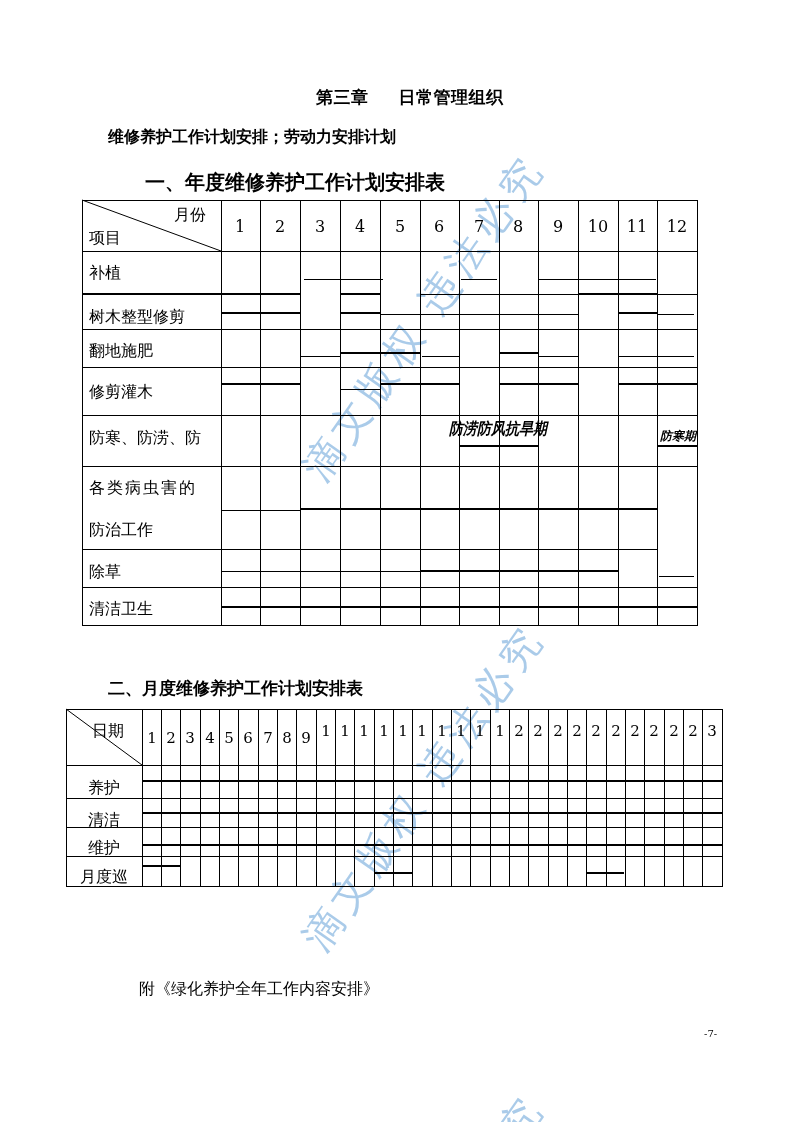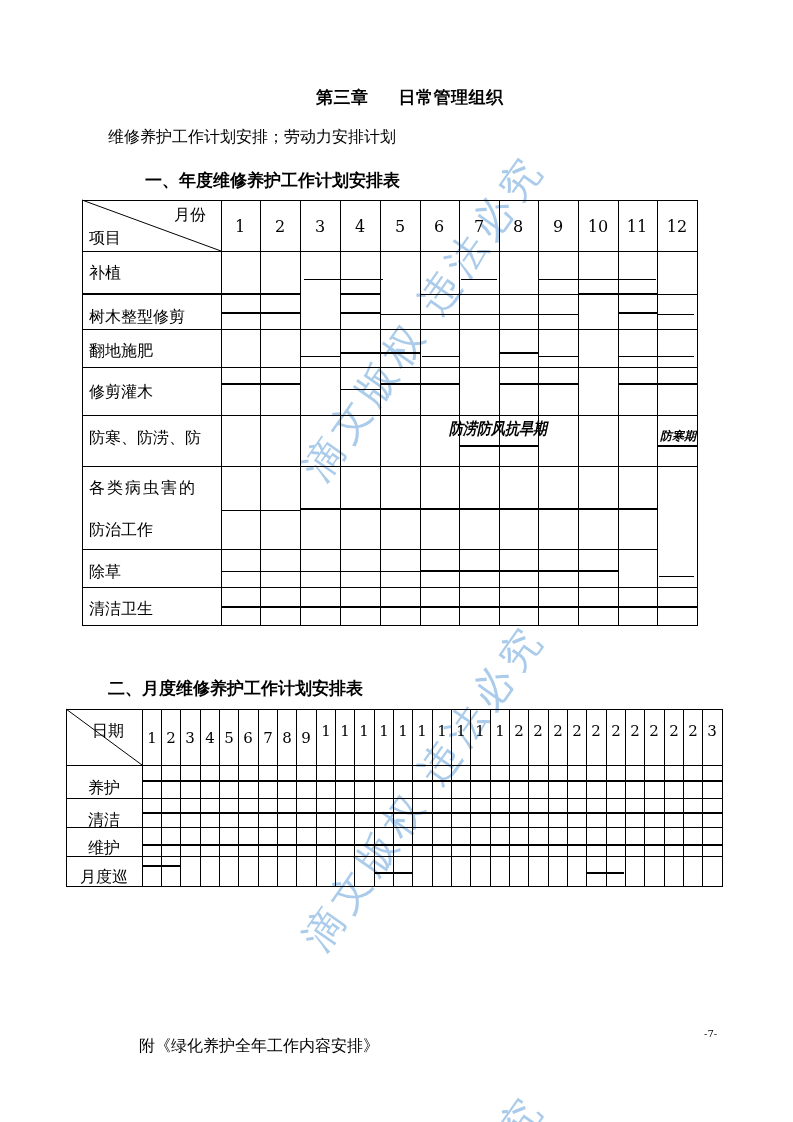--- a/index.html
+++ b/index.html
@@ -1,23 +1,23 @@
 <!DOCTYPE html>
 <html><head>
 <meta charset="utf-8">
 <style>
   html,body{margin:0;padding:0;background:#fff;}
   body{width:793px;height:1122px;position:relative;overflow:hidden;font-family:"DejaVu Serif","Liberation Serif",serif;color:#000;}
   .abs{position:absolute;white-space:nowrap;}
   .chapter{left:316px;top:86px;font-size:17px;font-weight:bold;font-family:Liberation Sans, sans-serif;letter-spacing:0.5px;}
   .chapter .gap{display:inline-block;width:30px;}
-  .intro{left:108px;top:127px;font-size:16px;}
-  .h1{left:145px;top:169px;font-size:17px;font-weight:bold;font-family:"DejaVu Sans","Liberation Sans",sans-serif;}
+  .intro{left:108px;top:127px;font-size:16px;font-weight:bold;}
+  .h1{left:145px;top:169px;font-size:20px;font-weight:bold;font-family:"DejaVu Sans","Liberation Sans",sans-serif;}
   .h2{left:108px;top:677px;font-size:17px;font-weight:bold;font-family:Liberation Sans, sans-serif;}
-  .appendix{left:139px;top:1036px;font-size:16px;}
+  .appendix{left:139px;top:979px;font-size:16px;}
   .pageno{left:704px;top:1028px;font-size:10px;}
   svg.tbl{position:absolute;left:0;top:0;}
   svg text{font-family:"DejaVu Serif","Liberation Serif",serif;}
   .wm{position:absolute;color:#9cc3e6;font-size:40px;font-family:"DejaVu Sans","Liberation Sans",sans-serif;transform:rotate(-55deg);transform-origin:left top;opacity:0.85;white-space:nowrap;pointer-events:none;letter-spacing:6px;}
 </style>
 </head>
 <body>
 
 <div class="wm" style="left:290px;top:460px;">滴文版权 违法必究</div>
 <div class="wm" style="left:290px;top:930px;">滴文版权 违法必究</div>

